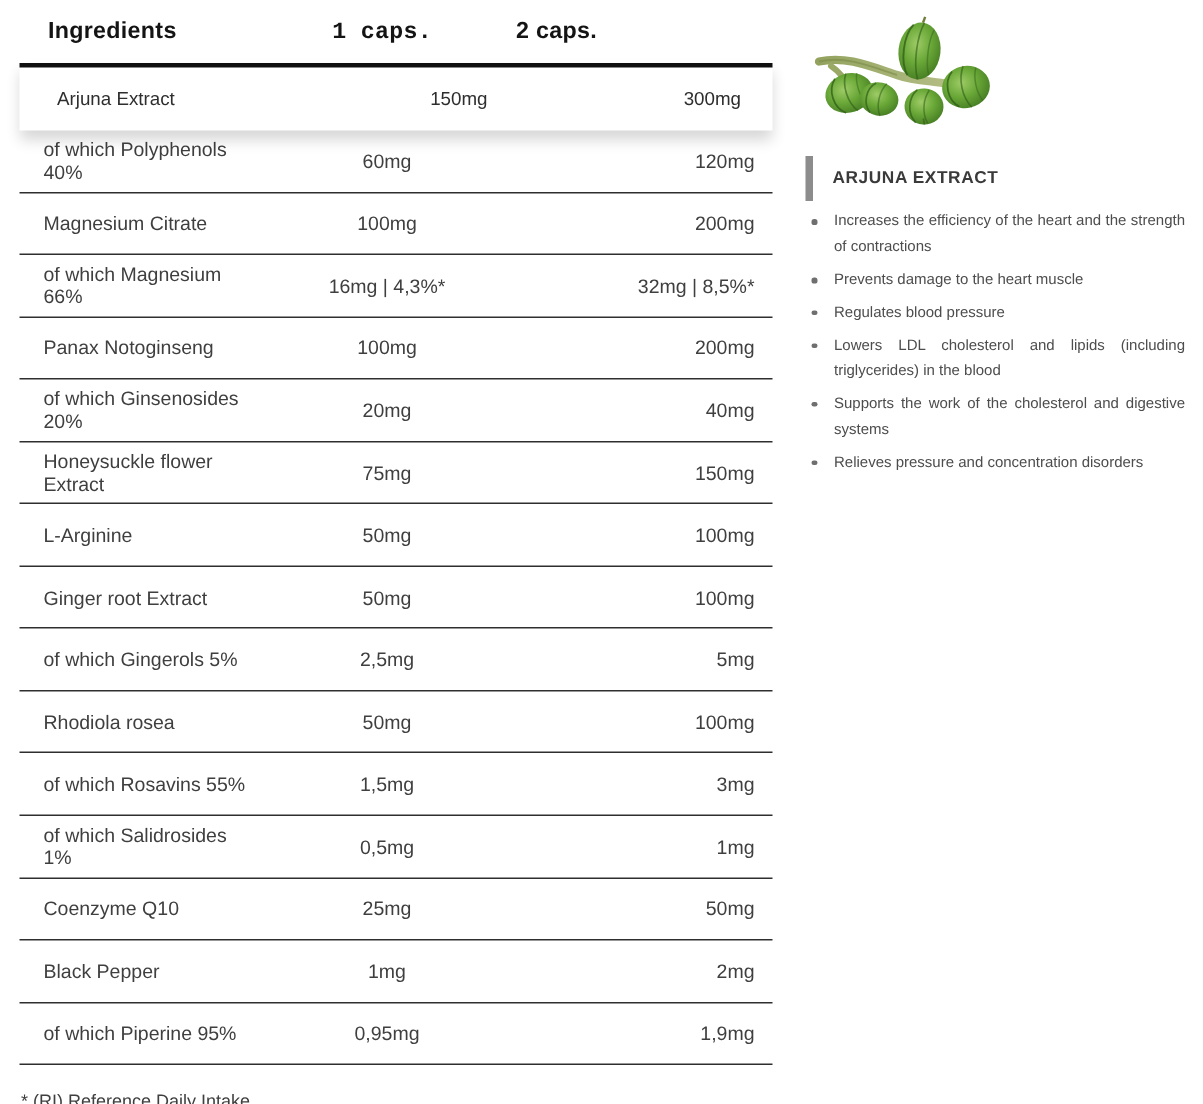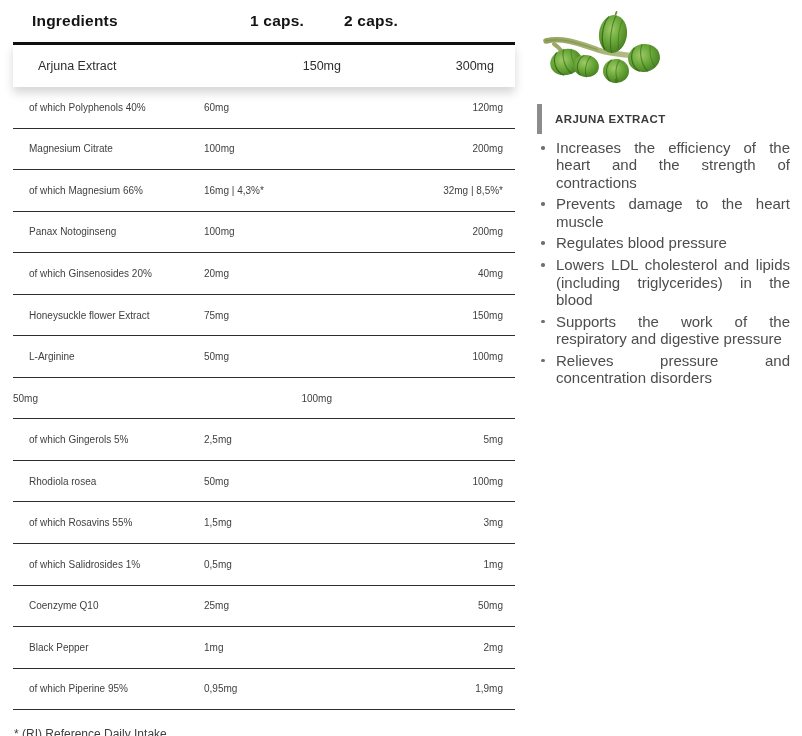--- a/index.html
+++ b/index.html
@@ -12,47 +12,48 @@
     -webkit-font-smoothing:antialiased;
   }
 
   
   .table-panel { position:absolute; left:13px; top:0; width:502px; }
 
   .grid-row {
     display:grid;
     grid-template-columns:1fr 140px 171px;
     align-items:center;
+    gap:16px;
   }
 
   .thead { height:42px; }
   .thead .cell { font-size:15.5px; font-weight:700; color:#141414; letter-spacing:.2px; }
   .thead .c1 { padding-left:19px; }
-  .thead .c2 { text-align:right; padding-right:40px; }
+  .thead .c2 { text-align:right; padding-right:40px;font-family:Liberation Mono, monospace; }
   .thead .c3 { text-align:left; padding-right:17px; }
 
   .hero-card {
     height:42px;
     border-top:3px solid #0f0f0f;
     background:#ffffff;
     box-shadow:0 6px 9px rgba(0,0,0,.16);
     position:relative; z-index:2;
     font-size:12.5px; color:#2e2e2e;
   }
   .hero-card .c1 { padding-left:25px; }
   .hero-card .c2 { text-align:right; padding-right:3px; }
   .hero-card .c3 { text-align:right; padding-right:21px; }
 
   .trow {
     height:40.55px;
     border-bottom:1px solid #2e2e2e;
-    font-size:10px; color:#3f3f3f;
+    font-size:13px; color:#3f3f3f;
   }
   .trow .c1 { padding-left:16px; }
-  .trow .c2 { text-align:left; }
+  .trow .c2 { text-align:center; }
   .trow .c3 { text-align:right; padding-right:12px; }
 
   .footnote {
     padding:17px 0 0 1px;
     font-size:12px; color:#3f3f3f;
   }
 
   
   .sidebar { position:absolute; left:538px; top:0; width:252px; }
 
@@ -63,21 +64,21 @@
   .side-heading h3 {
     margin:0 0 0 13px;
     font-size:11.5px; font-weight:700; color:#3a3a3a; letter-spacing:.4px;
   }
 
   .bullets { position:absolute; top:139px; left:0; right:0; margin:0; padding:0; list-style:none; }
   .bullets li {
     position:relative;
     padding-left:18px;
     margin-bottom:4.5px;
-    font-size:15px; line-height:17.3px;
+    font-size:10px; line-height:17.3px;
     color:#4d4d4d;
     text-align:justify;
   }
   .bullets li::before {
     content:"";
     position:absolute; left:3px; top:7px;
     width:3.5px; height:3.5px; border-radius:50%;
     background:#6f6f6f;
   }
 </style>
@@ -135,20 +136,21 @@
     <div class="c3">150mg</div>
   </div>
 
   <div class="grid-row trow">
     <div class="c1">L-Arginine</div>
     <div class="c2">50mg</div>
     <div class="c3">100mg</div>
   </div>
 
   <div class="grid-row trow">
+    <div class="c1">Ginger root Extract</div>
     <div class="c2">50mg</div>
     <div class="c3">100mg</div>
   </div>
 
   <div class="grid-row trow">
     <div class="c1">of which Gingerols 5%</div>
     <div class="c2">2,5mg</div>
     <div class="c3">5mg</div>
   </div>
 
@@ -255,17 +257,17 @@
 
   <ul class="bullets">
   <li>Increases the efficiency of the heart and the strength of contractions</li>
 
   <li>Prevents damage to the heart muscle</li>
 
   <li>Regulates blood pressure</li>
 
   <li>Lowers LDL cholesterol and lipids (including triglycerides) in the blood</li>
 
-  <li>Supports the work of the respiratory and digestive pressure</li>
+  <li>Supports the work of the cholesterol and digestive systems</li>
 
   <li>Relieves pressure and concentration disorders</li>
 </ul>
 </aside>
 
 </body></html>

